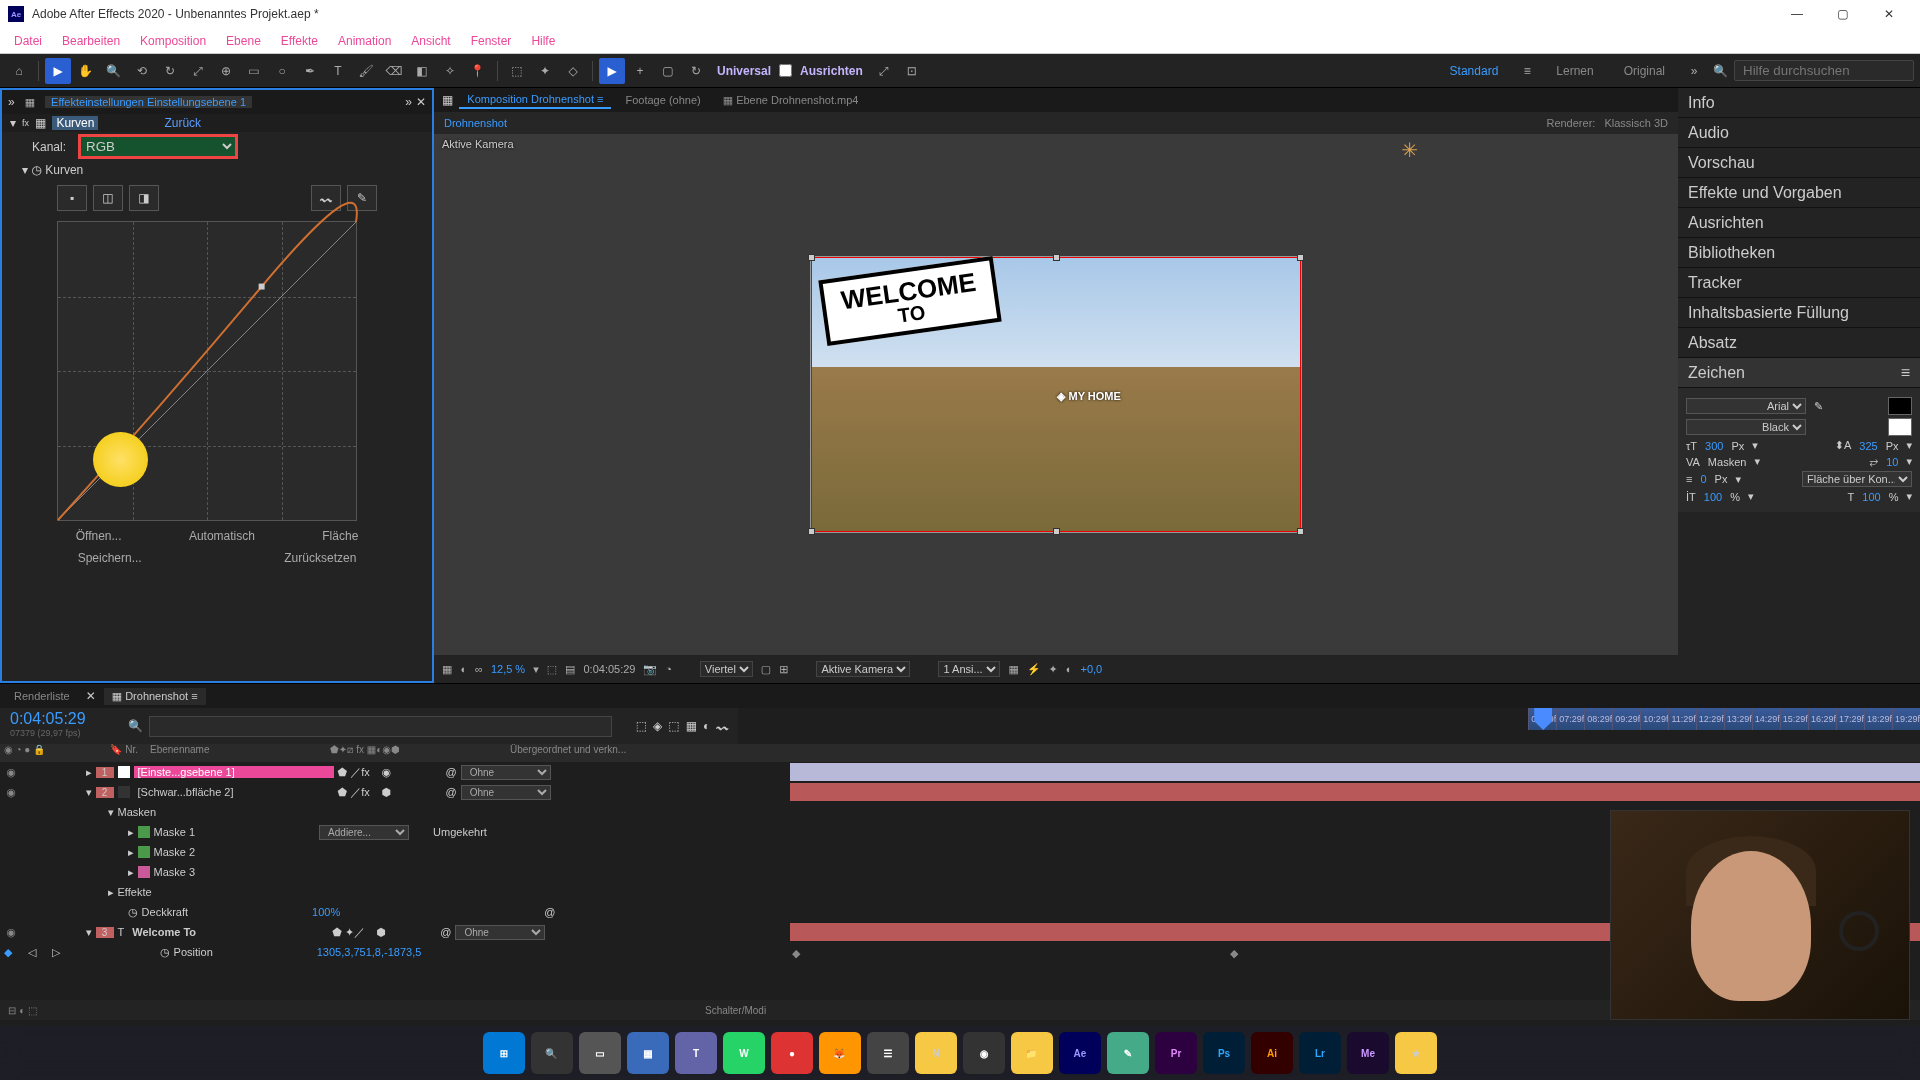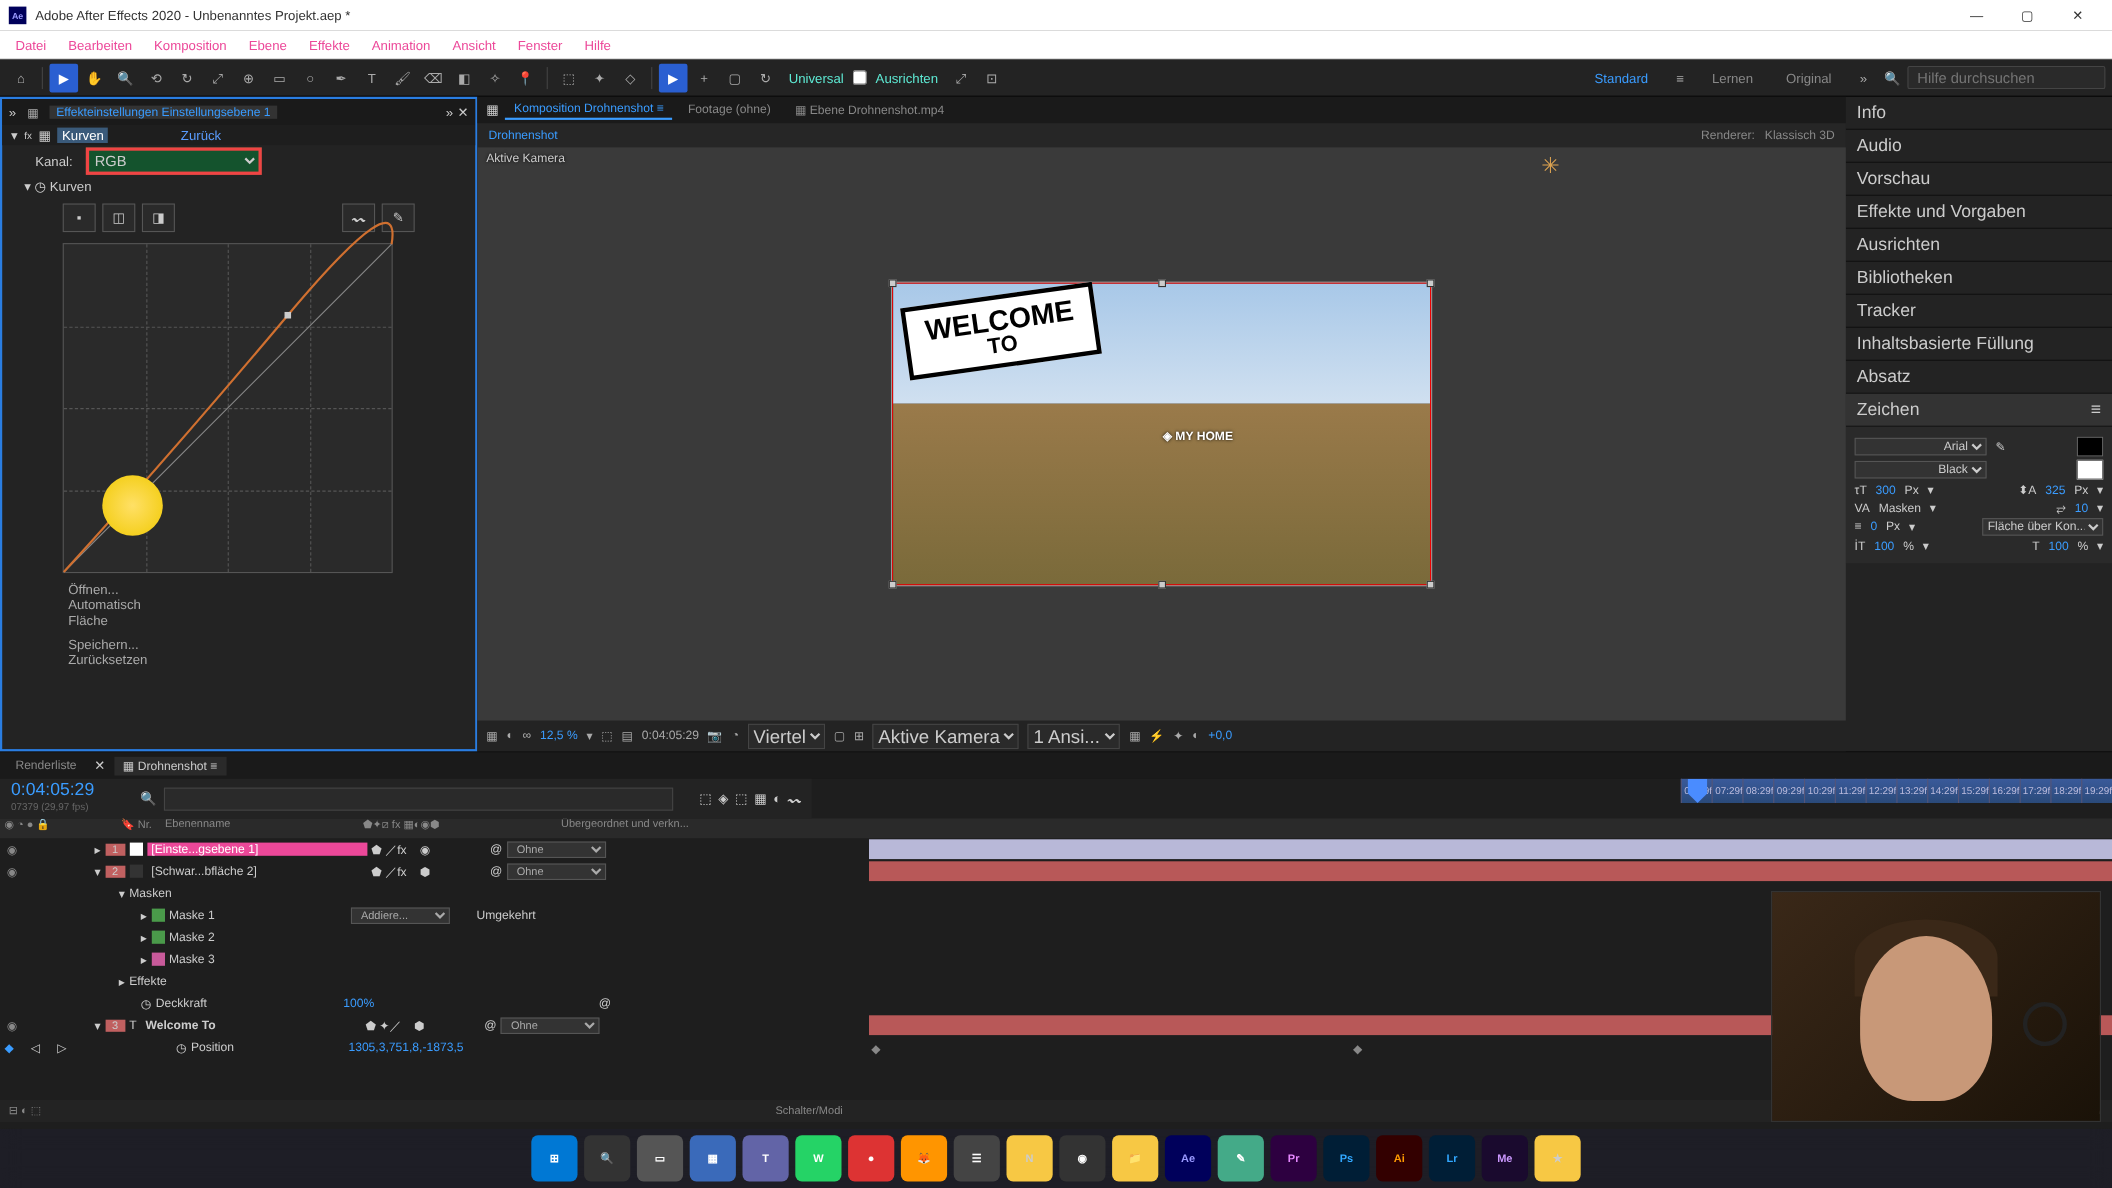--- a/index.html
+++ b/index.html
@@ -13,21 +13,21 @@
 
 
 .menubar { height: 26px; background: #fff; display:flex; align-items:center; padding: 0 4px; color:#ec4899; border-bottom:1px solid #ccc;}
 .menubar .menuitem { padding: 0 10px; line-height:26px; }
 
 
 .toolbar { height: 34px; background: #232323; display:flex; align-items:center; padding: 0 6px; gap:2px; border-bottom:1px solid #000;}
 .toolbar .tbtn { width: 26px; height:26px; display:flex; align-items:center; justify-content:center; color:#aaa; border-radius:2px;}
 .toolbar .tbtn.active { background:#2a5fd1; color:#fff;}
 .toolbar .sep { width:1px; height:20px; background:#444; margin:0 4px;}
-.toolbar .txt { color:#5eead4; padding:0 6px;}
+.toolbar .txt { color:#c4b5fd; padding:0 6px;font-weight:bold;}
 .toolbar .spacer { flex:1; }
 .toolbar .workspace { padding:0 14px; color:#888;}
 .toolbar .workspace.active { color:#3a9cff;}
 .toolbar .search { background:#2a2a2a; border:1px solid #444; padding:2px 8px; border-radius:2px; color:#888; width:180px;}
 
 
 .main { display:flex; height: 595px; }
 
 
 .leftpanel { width: 434px; background:#232323; border:2px solid #2a7de1; display:flex; flex-direction:column;}
@@ -41,42 +41,42 @@
 .leftpanel .chanrow { display:flex; align-items:center; padding:2px 30px; gap:12px;}
 .leftpanel .chanrow select { background:#14532d; border:3px solid #ef4444; color:#ccc; width:160px; padding:1px;}
 .leftpanel .kurvenrow { padding:2px 20px; color:#ccc;}
 .leftpanel .btnrow { display:flex; gap:6px; padding:6px 55px;}
 .leftpanel .smbtn { width:30px; height:26px; border:1px solid #555; background:#2a2a2a; display:flex; align-items:center; justify-content:center;}
 .leftpanel .curvebox { margin:4px 55px; width:300px; height:300px; background:#2a2a2a; border:1px solid #555; position:relative;}
 .curvebox .gridline { position:absolute; background:transparent; border-left:1px dashed #555; height:100%;}
 .curvebox .gridlineh { position:absolute; background:transparent; border-top:1px dashed #555; width:100%;}
 .curvebox .baseline { position:absolute; left:0; top:0; width:100%; height:100%;}
 .curvebox .highlight { position:absolute; width:55px; height:55px; background:radial-gradient(circle,#ffe066 0%,#f5d020 70%,transparent 100%); border-radius:50%; left:35px; top:210px;}
-.leftpanel .actionrow { display:flex; justify-content:space-around; padding:4px 60px; color:#aaa; font-size:12px;flex-direction:column;}
+.leftpanel .actionrow { display:flex; justify-content:space-around; padding:4px 40px; color:#aaa; font-size:12px;}
 
 
 .center { flex:1; background:#262626; display:flex; flex-direction:column; position:relative;}
 .center .tabs { height:24px; display:flex; align-items:center; gap:6px; padding:0 8px; background:#1a1a1a;}
 .center .tabs .ctab { padding:2px 8px; color:#888; font-size:11px;}
 .center .tabs .ctab.active { color:#3a9cff; border-bottom:2px solid #3a9cff;}
 .center .breadcrumb { height:22px; padding:2px 10px; color:#3a9cff; font-size:11px; display:flex; align-items:center;}
 .center .breadcrumb .renderer { margin-left:auto; color:#888;}
 .center .viewer { flex:1; background:#3a3a3a; position:relative; display:flex; align-items:center; justify-content:center;}
 .center .activecam { position:absolute; top:4px; left:8px; color:#ccc; font-size:11px; text-shadow:0 0 3px #000;}
 .center .lighticon { position:absolute; top:4px; right:260px; color:#d8a050; font-size:20px;}
 .center .footage { width:490px; height:275px; position:relative; border:1px solid #e00; box-shadow:0 0 0 1px #999;}
 .footage .sky { height:40%; background:linear-gradient(#a8c8e8,#d0e0f0);}
 .footage .ground { height:60%; background:linear-gradient(#9a7a4a,#7a6a3a);}
 .footage .sign { position:absolute; top:10px; left:10px; transform:rotate(-8deg); background:#fff; border:4px solid #000; padding:6px 16px; font-weight:900; font-size:26px; color:#000; line-height:1;}
 .footage .sign .l2{font-size:20px; text-align:center; display:block;}
 .footage .subtitle { position:absolute; top:132px; left:245px; color:#fff; font-size:11px; font-weight:bold; text-shadow:0 0 3px #000;}
 .footage .handle { position:absolute; width:7px; height:7px; background:#ccc; border:1px solid #333;}
 .center .viewctrls { height:28px; background:#232323; display:flex; align-items:center; padding:0 8px; gap:8px; font-size:11px; color:#aaa;}
 .center .viewctrls .zoom { color:#3a9cff;}
-.center .viewctrls select { background:#2a2a2a; border:1px solid #444; color:#ccc; font-size:17px;}
+.center .viewctrls select { background:#2a2a2a; border:1px solid #444; color:#ccc; font-size:11px;margin-left:20px;}
 
 
 .rightpanel { width: 242px; background:#232323; display:flex; flex-direction:column;}
 .rightpanel .racc { height:30px; border-bottom:1px solid #111; padding:0 10px; display:flex; align-items:center; color:#ccc; font-size:16px;}
 .rightpanel .charpanel { background:#2a2a2a; padding:6px 8px; font-size:11px; color:#ccc;}
 .charpanel select { width:120px; background:#333; border:1px solid #555; color:#ccc; font-size:11px;text-align:right;}
 .charpanel .row { display:flex; align-items:center; gap:8px; margin:3px 0;}
 .charpanel .val { color:#3a9cff;}
 .charpanel .swatch { width:24px; height:18px; background:#000; border:1px solid #666; margin-left:auto;}
 

